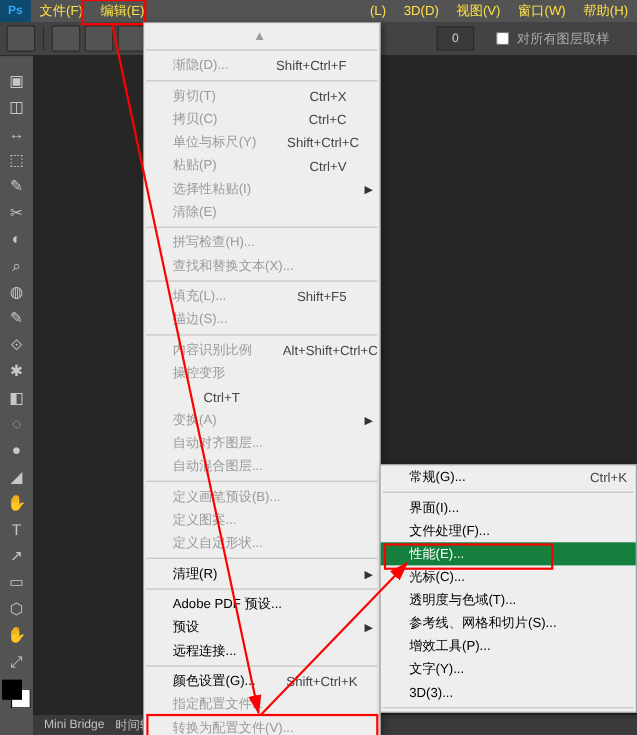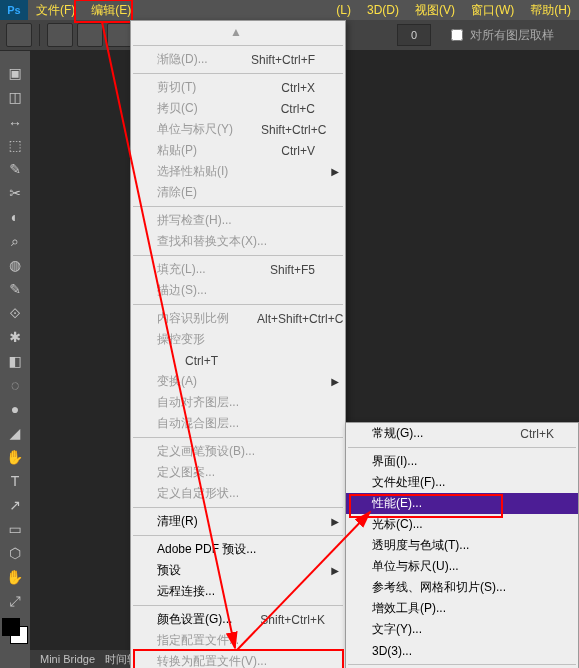--- a/index.html
+++ b/index.html
@@ -23,25 +23,25 @@
 .canvas{position:absolute;top:50px;left:30px;right:0;bottom:18px;background:#262626}
 .bottombar{position:absolute;bottom:0;left:30px;right:0;height:18px;background:#3a3a3a;display:flex;align-items:center;gap:10px;padding-left:10px;color:#c0c0c0;font-size:11px}
 
 
 .menu{position:absolute;background:#eeeeee;border:1px solid #9a9a9a;box-shadow:2px 2px 6px rgba(0,0,0,.4);color:#000;z-index:100}
 .menu .row{display:flex;align-items:center;height:21px;padding:0 30px 0 26px;white-space:nowrap;cursor:default}
 .menu .row .lbl{flex:1}
 .menu .row .sc{color:#444;margin-left:28px}
 .menu .row .arrow{position:absolute;right:6px;font-size:10px;color:#333}
 .menu .row.dis{color:#9a9a9a}
-.menu .row.blue{background:#4c1d95;color:#fff}
+.menu .row.blue{background:#15803d;color:#fff}
 .menu .sep{height:1px;margin:3px 2px;background:#c0c0c0}
 .edit-menu{top:20px;left:130px;width:214px}
 .sub-menu{top:422px;left:345px;width:232px}
-.sub-menu .row{padding-right:24px}
+.sub-menu .row{padding-right:8px}
 
 
 .hl{position:absolute;border:2px solid red;z-index:200;pointer-events:none}
 .hl-pref{top:649px;left:133px;width:207px;height:20px}
 .hl-perf{top:494px;left:349px;width:150px;height:20px}
 svg.arrows{position:absolute;top:0;left:0;width:579px;height:668px;pointer-events:none;z-index:190}
 </style>
 </head>
 <body>
 
@@ -231,23 +231,20 @@
     <div class="row blue">
       <span class="lbl">性能(E)...</span>
     </div>
     <div class="row">
       <span class="lbl">光标(C)...</span>
     </div>
     <div class="row">
       <span class="lbl">透明度与色域(T)...</span>
     </div>
     <div class="row">
-      <span class="lbl">单位与标尺(U)...</span>
-    </div>
-    <div class="row">
       <span class="lbl">参考线、网格和切片(S)...</span>
     </div>
     <div class="row">
       <span class="lbl">增效工具(P)...</span>
     </div>
     <div class="row">
       <span class="lbl">文字(Y)...</span>
     </div>
     <div class="row">
       <span class="lbl">3D(3)...</span>

